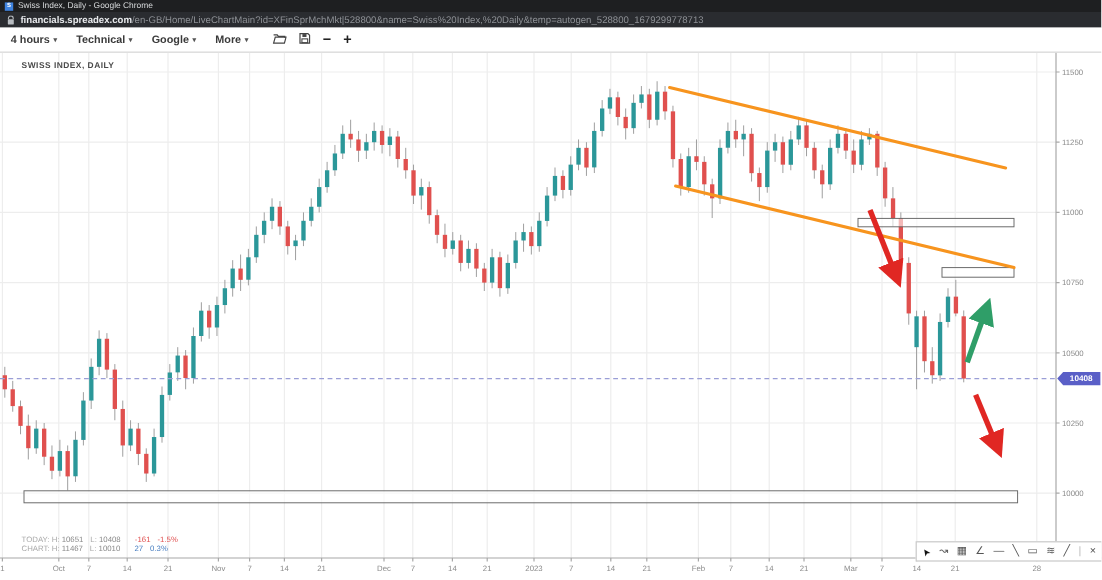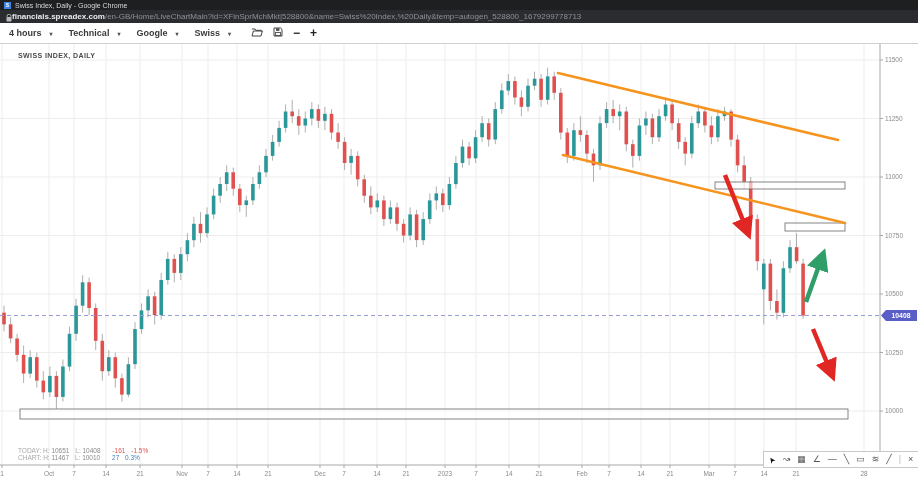--- a/index.html
+++ b/index.html
@@ -5,30 +5,30 @@
   html,body{margin:0;padding:0;background:#fff;}
   .page{position:relative;width:918px;height:483px;overflow:hidden;
         font-family:"Liberation Sans",sans-serif;background:#fff;}
   
   .titlebar{position:absolute;left:0;top:0;width:918px;height:10px;background:#1e1f21;
             display:flex;align-items:center;padding-left:4px;box-sizing:border-box;gap:4px;}
   .favicon{width:7px;height:7px;background:#3f83e0;color:#fff;font-size:5px;line-height:7px;
            text-align:center;font-weight:bold;flex:0 0 auto;}
   .tabtitle{color:#d7d9db;font-size:7px;white-space:nowrap;}
   .urlbar{position:absolute;left:0;top:10px;width:918px;height:13px;background:#2a2c30;
-          display:flex;align-items:center;padding-left:6px;box-sizing:border-box;gap:0;}
+          display:flex;align-items:center;padding-left:6px;box-sizing:border-box;gap:5px;}
   .lock{flex:0 0 auto;display:inline-block;}
   .url{font-size:8px;white-space:nowrap;overflow:hidden;}
   .url .dom{color:#e8eaed;font-weight:bold;}
   .url .path{color:#8d9095;}
   
   .apptoolbar{position:absolute;left:0;top:23px;width:918px;height:21px;background:#fff;
               border-bottom:1px solid #cfcfcf;box-sizing:border-box;display:flex;
               align-items:center;padding-left:9px;gap:16px;font-size:9px;color:#3a3a3a;font-weight:bold;}
-  .menu-item{display:flex;align-items:center;gap:8px;cursor:pointer;}
+  .menu-item{display:flex;align-items:center;gap:3px;cursor:pointer;}
   .caret{font-size:6px;color:#555;}
   .tool-icons{display:flex;align-items:center;gap:10px;margin-left:4px;}
   .glyph-btn{font-size:12px;font-weight:bold;color:#222;line-height:1;}
   
   .chart-region{position:absolute;left:0;top:44px;width:918px;height:439px;background:#fff;}
   .chart-region svg{position:absolute;left:0;top:0;}
   .symbol-label{position:absolute;left:18px;top:8px;font-size:7px;font-weight:bold;
                 color:#4a4a4a;letter-spacing:.4px;z-index:3;}
   .ohlc-legend{position:absolute;left:18px;top:403px;z-index:3;font-size:6.5px;line-height:7px;
                color:#9a9a9a;white-space:nowrap;}
@@ -71,21 +71,21 @@
     </span>
     <span class="menu-item">
       <span>Technical</span>
       <span class="caret">▾</span>
     </span>
     <span class="menu-item">
       <span>Google</span>
       <span class="caret">▾</span>
     </span>
     <span class="menu-item">
-      <span>Swiss</span>
+      <span>More</span>
       <span class="caret">▾</span>
     </span>
     <span class="tool-icons">
       <span>
         <svg width="12" height="10" viewBox="0 0 12 10">
             <path d="M1 2h3l1 1.3h5.3v1.2" fill="none" stroke="#444" stroke-width="1"></path>
             <path d="M1 9L2.4 4h9L10 9z" fill="none" stroke="#444" stroke-width="1"></path>
           </svg>
       </span>
       <span>

